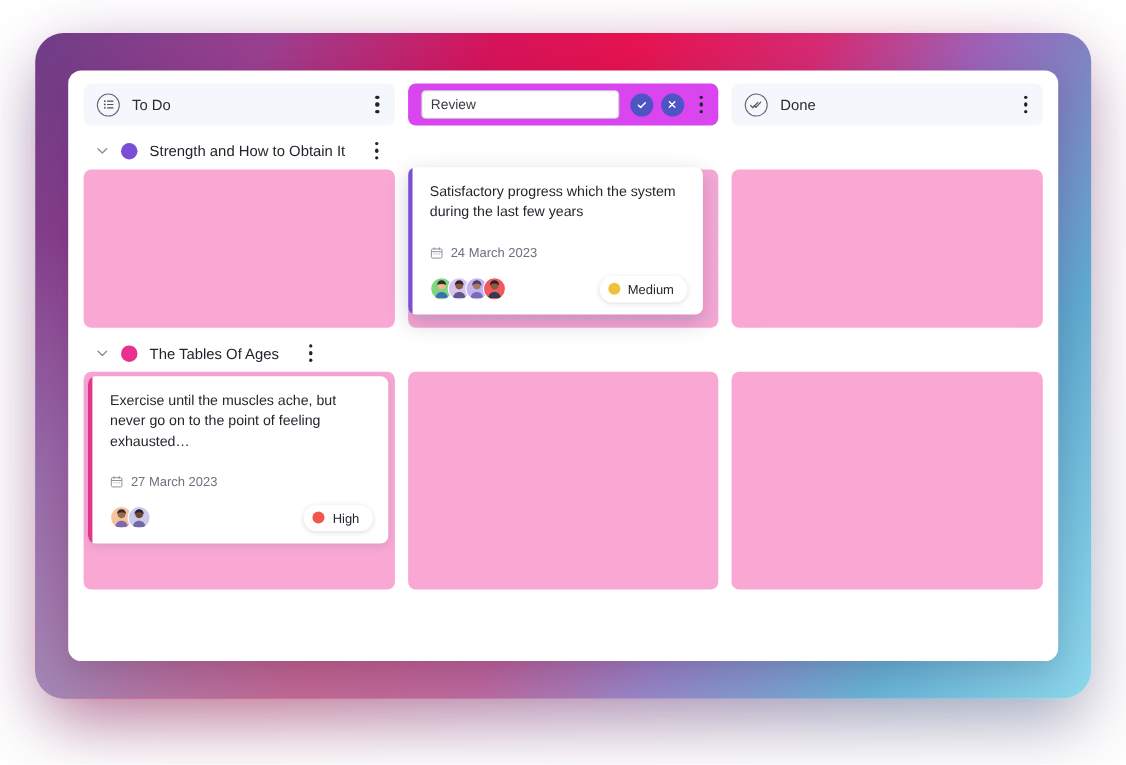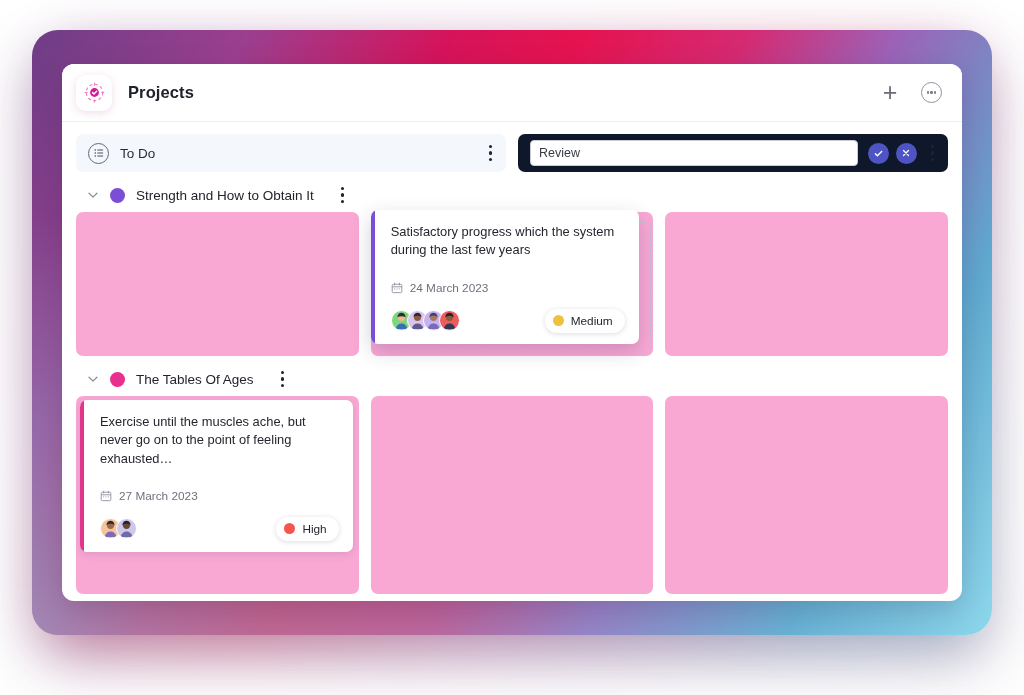--- a/index.html
+++ b/index.html
@@ -102,21 +102,21 @@
 
   .col-headers { display: flex; gap: 12px; }
   .col-head {
     flex: 1 1 0;
     height: 38px;
     background: #f4f7fb;
     border-radius: 7px;
     display: flex; align-items: center;
     padding: 0 10px 0 12px;
   }
-  .col-head.editing { background: #0f172a; }
+  .col-head.editing { background: #d946ef; }
   .head-icon {
     width: 21px; height: 21px; border-radius: 50%;
     border: 1.4px solid #646873;
     display: flex; align-items: center; justify-content: center;
     flex: 0 0 auto; color: #4c505b;
   }
   .col-title {
     margin-left: 11px;
     font-size: 13.5px; color: #2b2d36; font-weight: normal;
   }
@@ -243,40 +243,20 @@
 </head>
 <body>
 
 <div class="stage">
   <div class="glow"></div>
 
   <div class="frame"></div>
 
   <div class="app">
 
-    <div class="topbar">
-      <div class="logo-tile">
-        <svg width="23" height="23" viewBox="0 0 24 24">
-          <circle cx="12" cy="12" r="8.6" fill="none" stroke="#f07fc0" stroke-width="1.2" stroke-dasharray="3.2 2.6"></circle>
-          <circle cx="12" cy="12" r="4.6" fill="#d6169c"></circle>
-          <path d="M9.9 12.1l1.5 1.5 2.9-3" fill="none" stroke="#ffffff" stroke-width="1.5" stroke-linecap="round" stroke-linejoin="round"></path>
-          <path d="M12 2.2v2.2M12 19.6v2.2M2.2 12h2.2M19.6 12h2.2" stroke="#f07fc0" stroke-width="1.1" stroke-linecap="round"></path>
-        </svg>
-      </div>
-      <div class="app-title">Projects</div>
-      <div class="topbar-spacer"></div>
-      <div class="top-icon">
-        <span class="plus-icon">+</span>
-      </div>
-      <div class="dots-circle">
-        <i></i>
-        <i></i>
-        <i></i>
-      </div>
-    </div>
 
     <div class="board">
 
       <div class="col-headers">
 
         <div class="col-head">
           <span class="head-icon">
             <svg width="12" height="12" viewBox="0 0 16 16">
               <circle cx="3" cy="4" r="1.1" fill="currentColor"></circle>
               <circle cx="3" cy="8" r="1.1" fill="currentColor"></circle>
@@ -307,20 +287,35 @@
               <path d="M4 4l8 8M12 4l-8 8" fill="none" stroke="#fff" stroke-width="2" stroke-linecap="round"></path>
             </svg>
           </span>
           <span class="vdots" style="margin-left:10px">
             <i></i>
             <i></i>
             <i></i>
           </span>
         </div>
 
+        <div class="col-head">
+          <span class="head-icon">
+            <svg width="13" height="13" viewBox="0 0 16 16">
+              <path d="M1.6 8.4l2.6 2.6 5.6-6" fill="none" stroke="currentColor" stroke-width="1.3" stroke-linecap="round" stroke-linejoin="round"></path>
+              <path d="M5.6 8.6l2 2 5.4-5.8" fill="none" stroke="currentColor" stroke-width="1.3" stroke-linecap="round" stroke-linejoin="round"></path>
+            </svg>
+          </span>
+          <span class="col-title">Done</span>
+          <span class="head-spacer"></span>
+          <span class="vdots">
+            <i></i>
+            <i></i>
+            <i></i>
+          </span>
+        </div>
       </div>
 
       <div class="lane-head">
         <span class="chevron">
           <svg width="14" height="14" viewBox="0 0 16 16">
             <path d="M3.5 6l4.5 4.4L12.5 6" fill="none" stroke="currentColor" stroke-width="1.5" stroke-linecap="round" stroke-linejoin="round"></path>
           </svg>
         </span>
         <span class="lane-dot" style="background:#7a4ed6"></span>
         <span class="lane-title">Strength and How to Obtain It</span>

